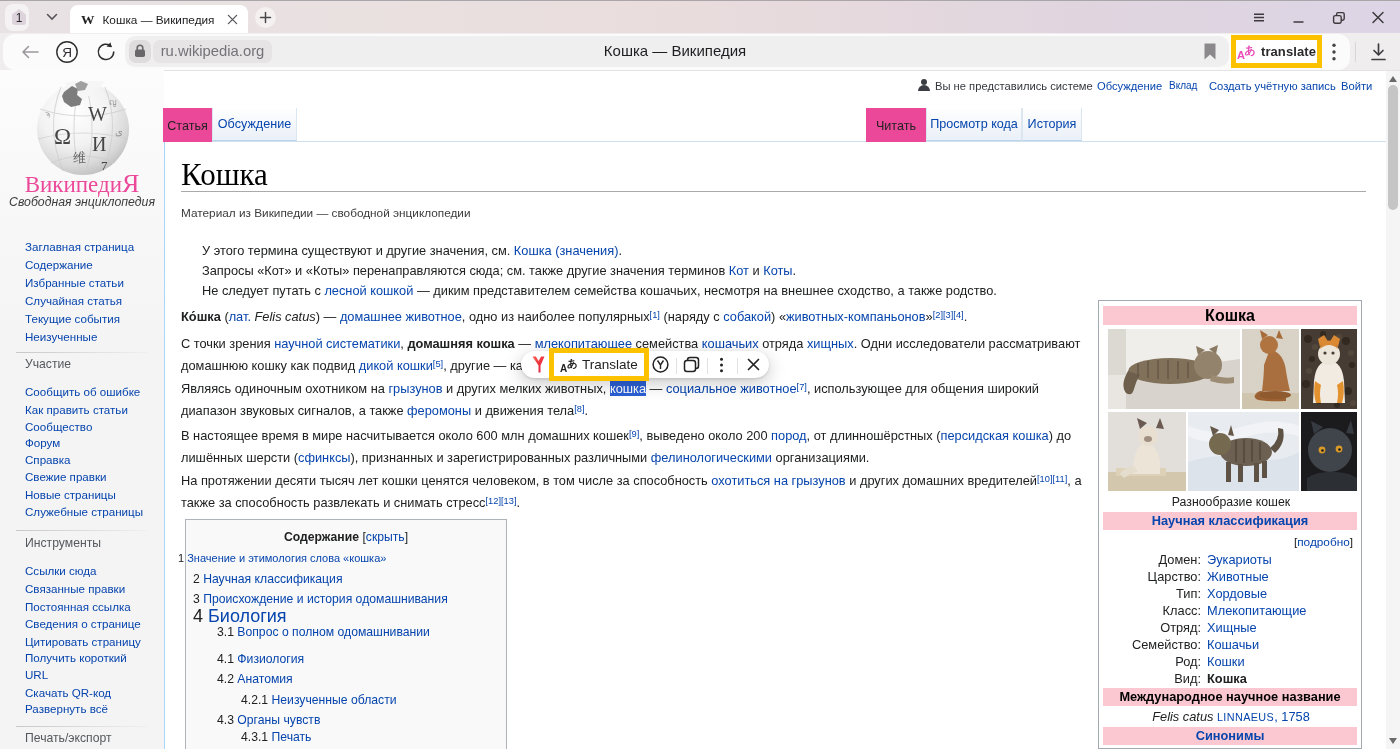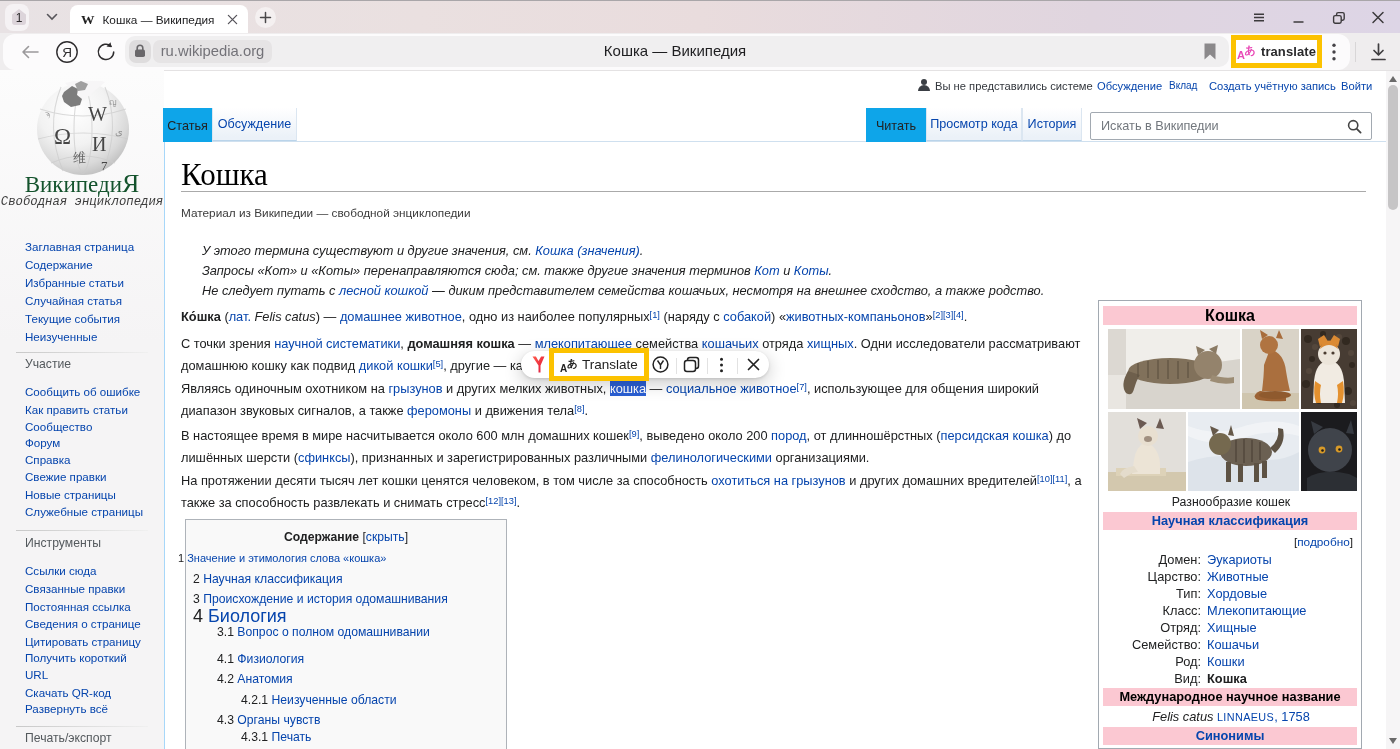--- a/index.html
+++ b/index.html
@@ -26,27 +26,27 @@
 #trbtn .txt{font-size:13px;color:#2a2a2c;font-weight:bold;letter-spacing:.1px}
 #tbdiv{left:1355px;top:9px;width:1px;height:20px;background:#d8d6d7}
 
 #page{left:0;top:71px;width:1386px;height:678px;background:#fff}
 #sidebg{left:0;top:70px;width:164px;height:679px;background:linear-gradient(#fcfcfc,#f5f4f5 40%,#f5f4f5)}
 #sideline{left:164px;top:142px;width:1px;height:607px;background:#a7d7f9}
 .slink{position:absolute;left:25px;font-size:11.6px;color:#0645ad;line-height:14.5px}
 .shead{position:absolute;left:25px;font-size:12.2px;color:#54595d}
 .sep{position:absolute;left:16px;width:132px;height:1px;background:linear-gradient(90deg,#c8c8c8,#f0f0f0)}
 
-.tab-act{position:absolute;background:#0ea5e9}
+.tab-act{position:absolute;background:#ec4899}
 .tab-in{position:absolute;background:linear-gradient(rgba(255,255,255,0) 0%,#ebf1f8 90%);border-bottom:1px solid #bad4ea;border-right:1px solid #dbe6f1;border-left:1px solid #dbe6f1}
 .tabtxt{font-size:12.6px;text-align:center;position:absolute;width:100%;bottom:9px}
 a,.lnk{color:#0645ad;text-decoration:none}
 sup{font-size:9.3px;color:#0645ad;vertical-align:3.5px;line-height:0}
 .line{position:absolute;white-space:nowrap;font-size:12.8px;color:#202122}
-.hat{font-style:italic}
+.hat{}
 #search{left:1090px;top:112px;width:282px;height:28px;border:1px solid #a2a9b1;border-radius:2px;background:#fff;font-size:12.7px;color:#72777d;line-height:26px;padding-left:10px}
 
 #ibox{left:1098px;top:300px;width:264px;height:449px;border:1px solid #a2a9b1;background:#fff;font-size:14px}
 .pinkbar{position:absolute;left:4px;width:254px;background:#fbc8d2;text-align:center;font-weight:bold}
 .taxrow{position:absolute;width:100%;font-size:12.8px}
 .taxl{position:absolute;right:160px;text-align:right;color:#202122}
 .taxv{position:absolute;left:108px;color:#0645ad}
 
 #ttip{left:521px;top:351px;width:248px;height:27px;background:#fff;border-radius:14px;box-shadow:0 5px 18px rgba(0,0,0,.22),0 1px 3px rgba(0,0,0,.12)}
 #ttyellow{left:549px;top:348px;width:100px;height:33px;background:#fff;border:5px solid #fcc200;display:flex;align-items:center;justify-content:center;gap:4px}
@@ -162,22 +162,22 @@
   <text x="23" y="63" font-size="23">Ω</text>
         <text x="57" y="40" font-size="20">W</text>
         <text x="61" y="70" font-size="20">И</text>
         <text x="42" y="81" font-size="13" opacity=".8">维</text>
         <text x="70" y="89" font-size="13">7</text>
         <text x="14" y="36" font-size="9" opacity=".55">ϡ</text>
         <text x="84" y="54" font-size="10" opacity=".5">ى</text>
         <text x="78" y="24" font-size="9" opacity=".5">ญ</text>
  </g>
 </svg>
-<div class="abs" style="left:0;top:169px;width:164px;text-align:center;font-family:'Liberation Serif',serif;font-size:23px;color:#14532d">Википеди<span style="font-size:26px">Я</span></div>
-<div class="abs" style="left:0;top:195px;width:164px;text-align:center;font-family:Liberation Mono, monospace;font-style:italic;font-size:12.3px;color:#3d3d3d">Свободная энциклопедия</div>
+<div class="abs" style="left:0;top:169px;width:164px;text-align:center;font-family:'Liberation Serif',serif;font-size:23px;color:#ec4899">Википеди<span style="font-size:26px">Я</span></div>
+<div class="abs" style="left:0;top:195px;width:164px;text-align:center;font-family:Liberation Sans, sans-serif;font-style:italic;font-size:12.3px;color:#3d3d3d">Свободная энциклопедия</div>
 <div class="slink" style="top:240px">Заглавная страница</div>
 <div class="slink" style="top:258px">Содержание</div>
 <div class="slink" style="top:276px">Избранные статьи</div>
 <div class="slink" style="top:294px">Случайная статья</div>
 <div class="slink" style="top:312px">Текущие события</div>
 <div class="slink" style="top:330px">Неизученные</div>
 <div class="sep" style="top:352px"></div>
 <div class="shead" style="top:357px">Участие</div>
 <div class="slink" style="top:385px">Сообщить об ошибке</div>
 <div class="slink" style="top:403px">Как править статьи</div>
@@ -220,24 +220,20 @@
     </div>
 <div class="abs tab-in" style="left:926px;top:108px;width:96px;height:33px">
       <div class="tabtxt"><span class="lnk">Просмотр кода</span></div>
     </div>
 <div class="abs tab-in" style="left:1022px;top:108px;width:60px;height:33px">
       <div class="tabtxt"><span class="lnk">История</span></div>
     </div>
 <div class="abs tab-act" style="left:866px;top:108px;width:60px;height:34px">
       <div class="tabtxt" style="color:#222">Читать</div>
     </div>
-<div class="abs" id="search">Искать в Википедии<svg style="position:absolute;right:9px;top:6px" width="15" height="15" viewBox="0 0 15 15">
-        <circle cx="6.2" cy="6.2" r="4.6" fill="none" stroke="#444" stroke-width="1.6"></circle>
-        <path d="M9.8 9.8 L13.6 13.6" stroke="#444" stroke-width="1.8" stroke-linecap="round"></path>
-      </svg></div>
 
 <div class="abs" style="left:181px;top:157px;font-family:'Liberation Serif',serif;font-size:31px;color:#000">Кошка</div>
 <div class="abs" style="left:181px;top:191px;width:1185px;height:1px;background:#aaa"></div>
 <div class="abs line" style="left:181px;top:206px;font-size:11.8px;color:#3c3c3c">Материал из Википедии — свободной энциклопедии</div>
 <div class="abs line hat" style="left:202px;top:243px">У этого термина существуют и другие значения, см. <span class="lnk">Кошка (значения)</span>.</div>
 <div class="abs line hat" style="left:202px;top:263px">Запросы «Кот» и «Коты» перенаправляются сюда; см. также другие значения терминов <span class="lnk">Кот</span> и <span class="lnk">Коты</span>.</div>
 <div class="abs line hat" style="left:202px;top:283px">Не следует путать с <span class="lnk">лесной кошкой</span> — диким представителем семейства кошачьих, несмотря на внешнее сходство, а также родство.</div>
 <div class="abs line" style="left:181px;top:309px"><b>Ко́шка</b> (<span class="lnk">лат.</span> <i>Felis catus</i>) — <span class="lnk">домашнее животное</span>, одно из наиболее популярных<sup>[1]</sup> (наряду с <span class="lnk">собакой</span>) «<span class="lnk">животных-компаньонов</span>»<sup>[2][3][4]</sup>.</div>
 <div class="abs line" style="left:181px;top:336px">С точки зрения <span class="lnk">научной систематики</span>, <b>домашняя кошка</b> — <span class="lnk">млекопитающее</span> семейства <span class="lnk">кошачьих</span> отряда <span class="lnk">хищных</span>. Одни исследователи рассматривают</div>
 <div class="abs line" style="left:181px;top:358px">домашнюю кошку как подвид <span class="lnk">дикой кошки</span><sup>[5]</sup>, другие — как отдельный <span class="lnk">биологический вид</span><sup>[6]</sup>.</div>

